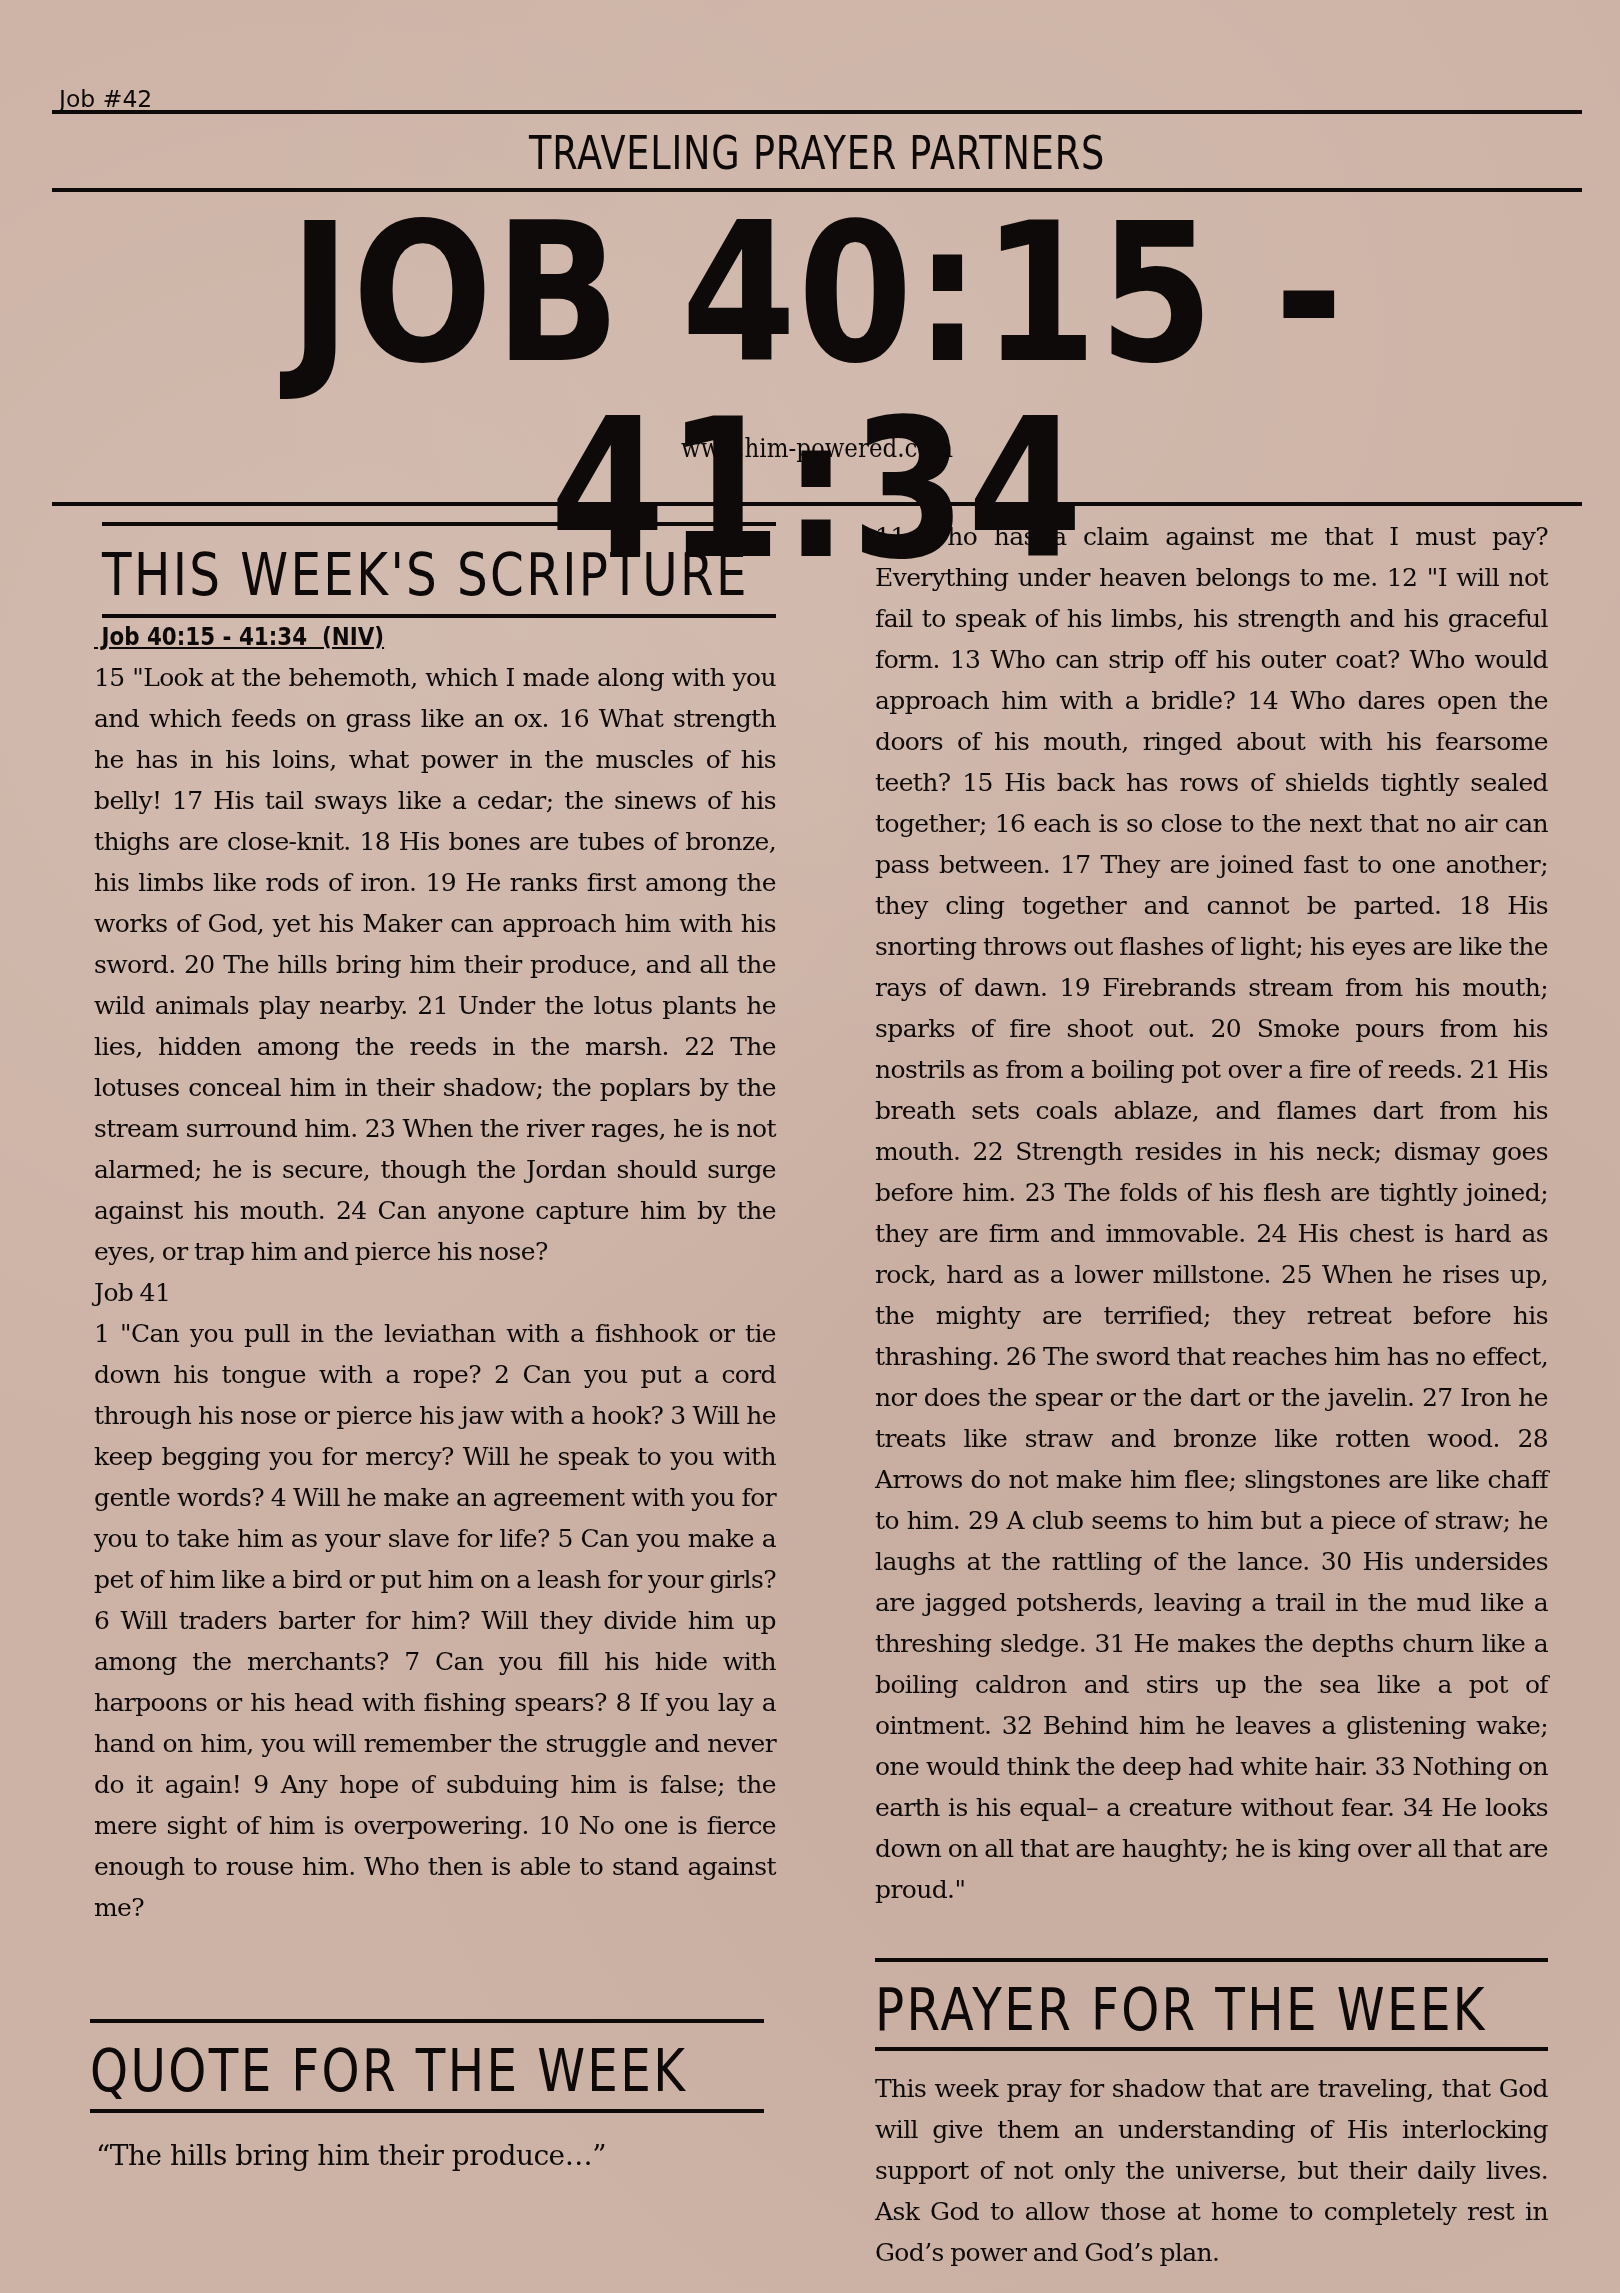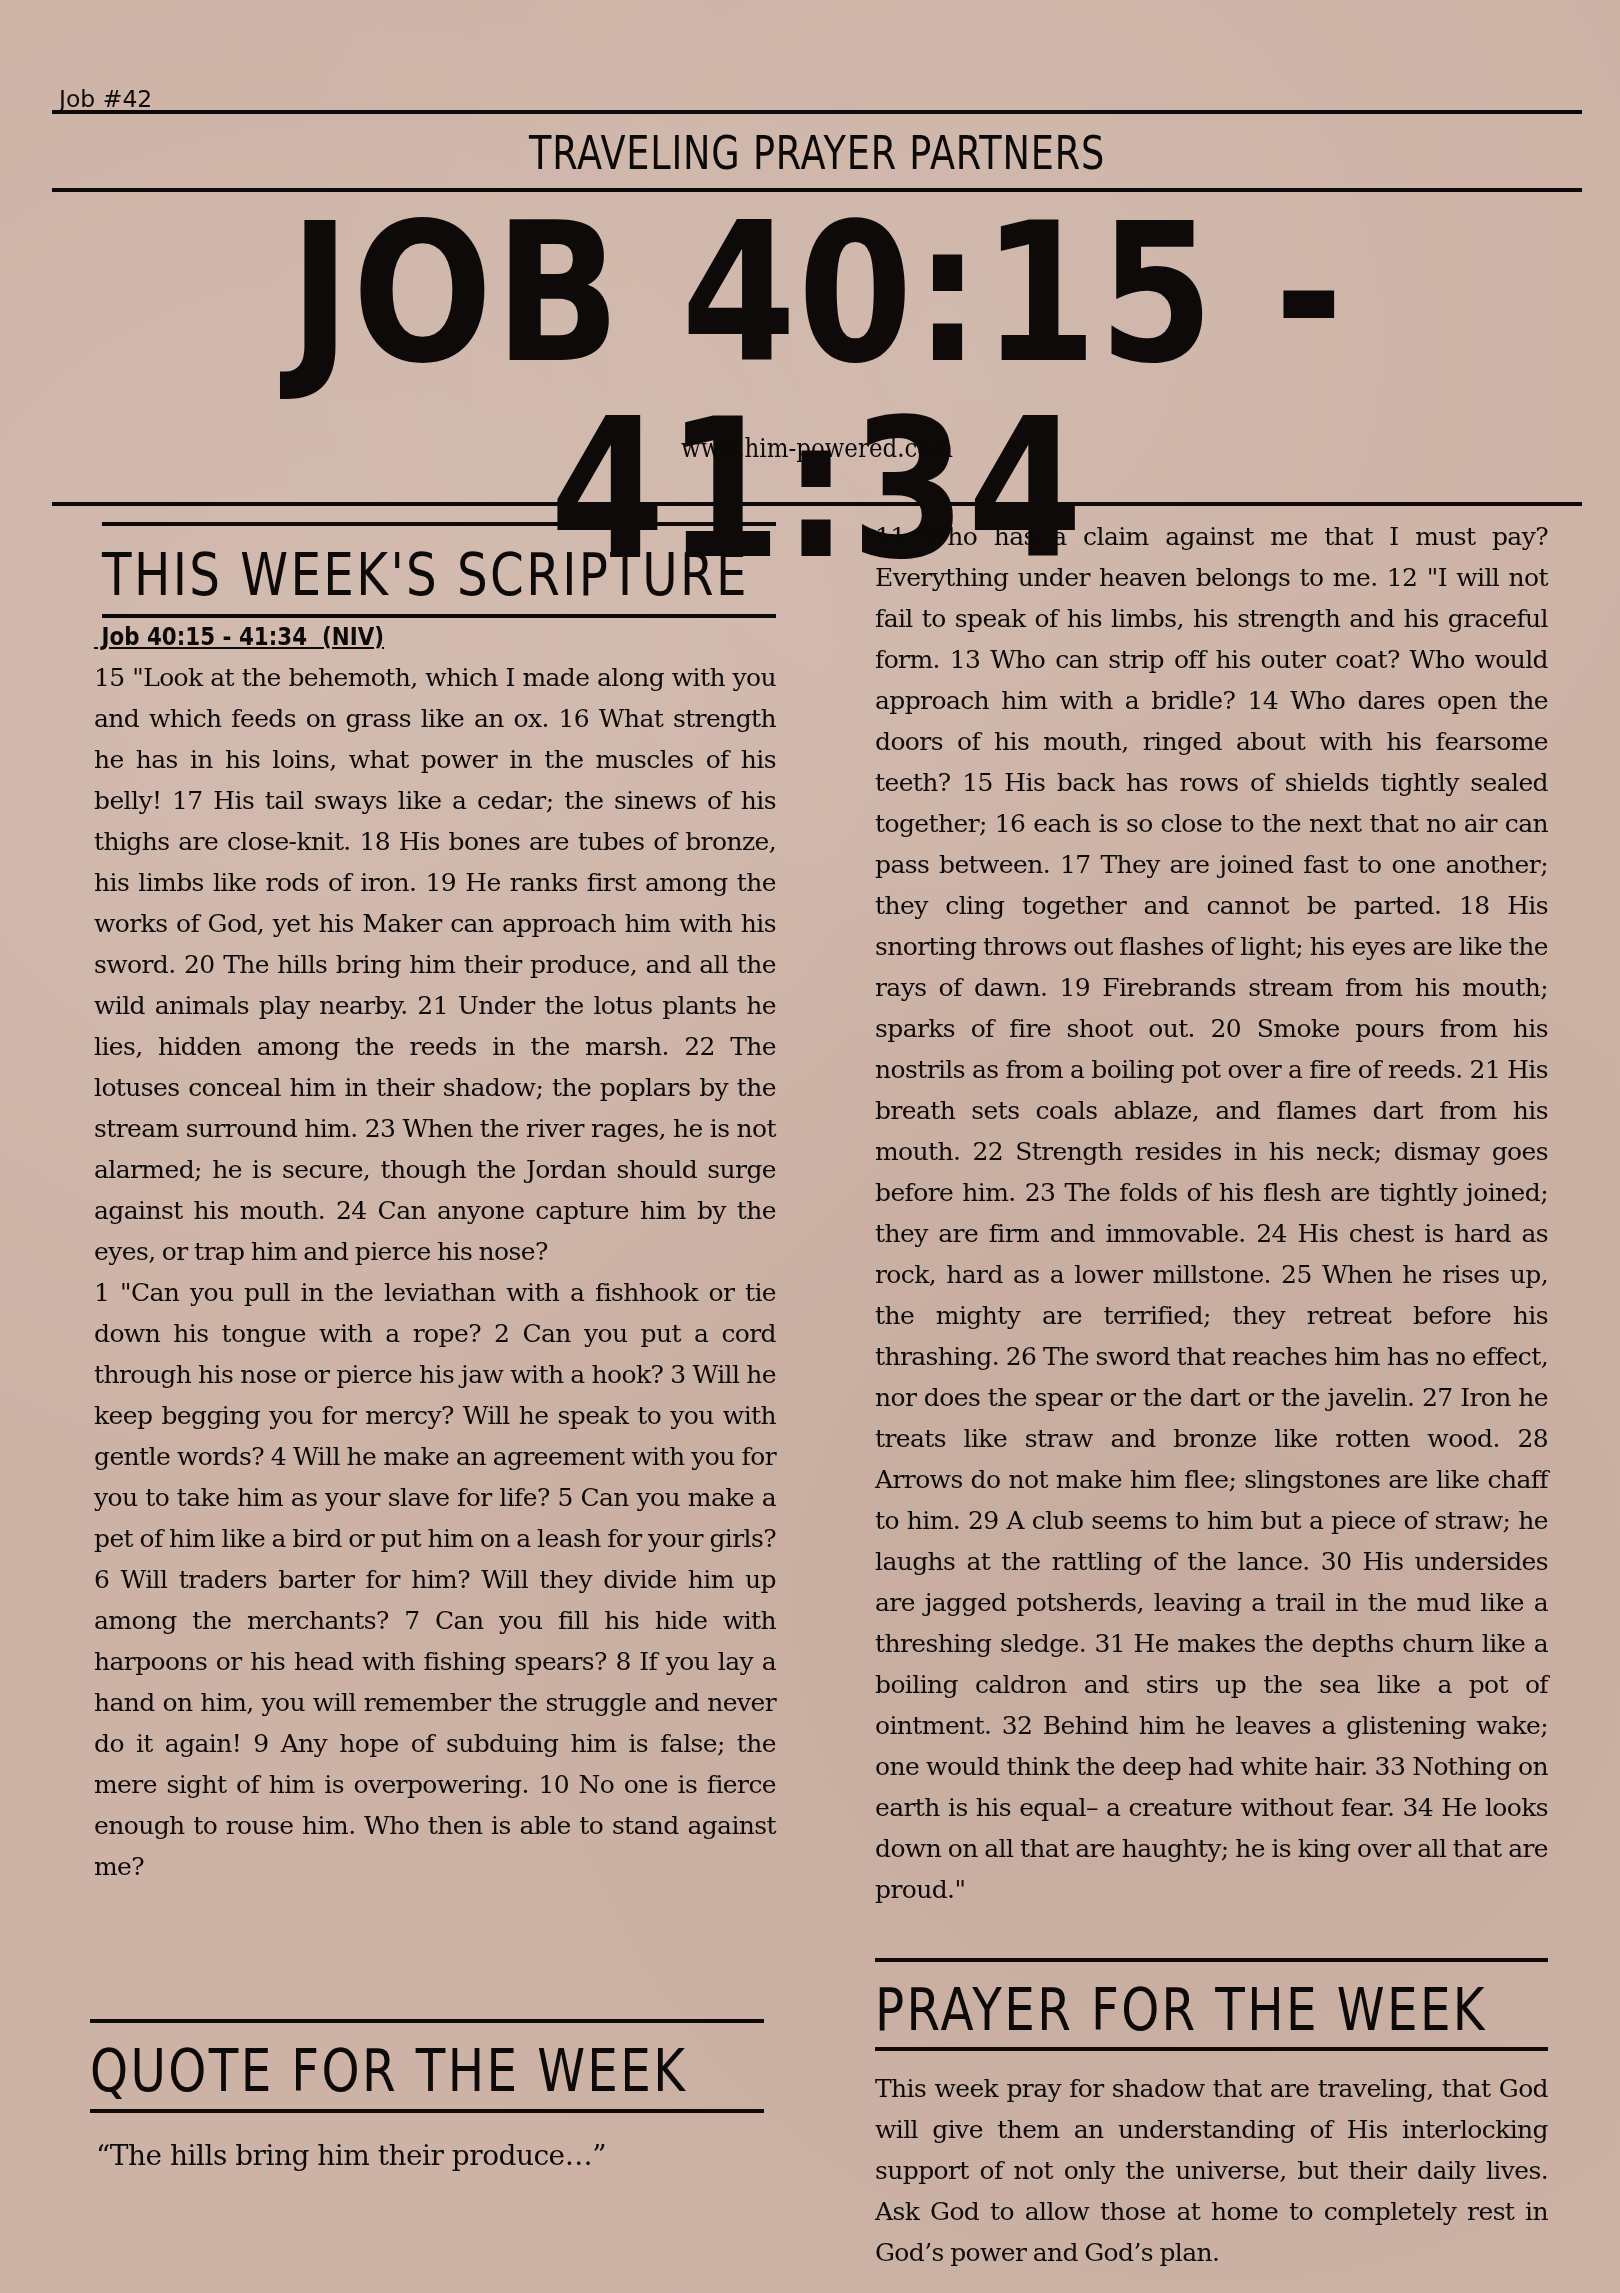--- a/index.html
+++ b/index.html
@@ -66,20 +66,21 @@
 <div class="rule" style="left:52px; top:502px; width:1530px; height:3.9px;"></div>
 
 <section>
   <div class="rule" style="left:102px; top:522px; width:674px; height:3.9px;"></div>
   <div class="section-title" style="left:102px; top:543px;">THIS WEEK'S SCRIPTURE</div>
   <div class="rule" style="left:102px; top:614px; width:674px; height:3.9px;"></div>
   <div class="abs ref"> Job 40:15 - 41:34  (NIV)</div>
 
   <div class="body-text" style="left:94px; top:657px; width:682px;">
     <p>15 "Look at the behemoth, which I made along with you  and which feeds on grass like an ox. 16 What strength he has in his loins, what power in the muscles of his belly!  17 His tail sways like a cedar; the sinews of his thighs are close-knit. 18 His bones are tubes of bronze,  his limbs like rods of iron. 19 He ranks first among the works of God,  yet his Maker can approach him with his sword. 20 The hills bring him their produce,   and all the wild animals play nearby.   21 Under the lotus plants he lies, hidden among the reeds in the marsh. 22 The lotuses conceal him in their shadow;   the poplars by the stream surround him. 23 When the river rages, he is not alarmed;  he is secure, though the Jordan should surge against his mouth. 24 Can anyone capture him by the eyes, or trap him and pierce his nose?</p>
+    <p style="text-align:left;">Job 41</p>
     <p>1 "Can you pull in the leviathan with a fishhook  or tie down his tongue with a rope? 2 Can you put a cord through his nose or pierce his jaw with a hook? 3 Will he keep begging you for mercy?  Will he speak to you with gentle words? 4 Will he make an agreement with you  for you to take him as your slave for life? 5 Can you make a pet of him like a bird   or put him on a leash for your girls? 6 Will traders barter for him? Will they divide him up among the merchants?  7 Can you fill his hide with harpoons or his head with fishing spears? 8 If you lay a hand on him, you will remember the struggle and never do it again! 9 Any hope of subduing him is false; the mere sight of him is overpowering. 10 No one is fierce enough to rouse him. Who then is able to stand against me?</p>
   </div>
 </section>
 
 <div class="body-text" style="left:875px; top:516px; width:673px;">
   <p>11 Who has a claim against me that I must pay? Everything under heaven belongs to me. 12 "I will not fail to speak of his limbs,   his strength and his graceful form. 13 Who can strip off his outer coat? Who would approach him with a bridle? 14 Who dares open the doors of his mouth,  ringed about with his fearsome teeth? 15 His back has rows of shields tightly sealed together; 16 each is so close to the next that no air can pass between. 17 They are joined fast to one another;  they cling together and cannot be parted. 18 His snorting throws out flashes of light; his eyes are like the rays of dawn. 19 Firebrands stream from his mouth;  sparks of fire shoot out. 20 Smoke pours from his nostrils  as from a boiling pot over a fire of reeds. 21 His breath sets coals ablaze, and flames dart from his mouth. 22 Strength resides in his neck; dismay goes before him. 23 The folds of his flesh are tightly joined; they are firm and immovable. 24 His chest is hard as rock,  hard as a lower millstone. 25 When he rises up, the mighty are terrified;  they retreat before his thrashing. 26 The sword that reaches him has no effect,  nor does the spear or the dart or the javelin. 27 Iron he treats like straw  and bronze like rotten wood. 28 Arrows do not make him flee;  slingstones are like chaff to him. 29 A club seems to him but a piece of straw;  he laughs at the rattling of the lance. 30 His undersides are jagged potsherds,  leaving a trail in the mud like a threshing sledge. 31 He makes the depths churn like a boiling caldron  and stirs up the sea like a pot of ointment. 32 Behind him he leaves a glistening wake; one would think the deep had white hair. 33 Nothing on earth is his equal–  a creature without fear. 34 He looks down on all that are haughty;  he is king over all that are proud."</p>
 </div>
 
 <section>
   <div class="rule" style="left:90px; top:2019px; width:674px; height:3.9px;"></div>

